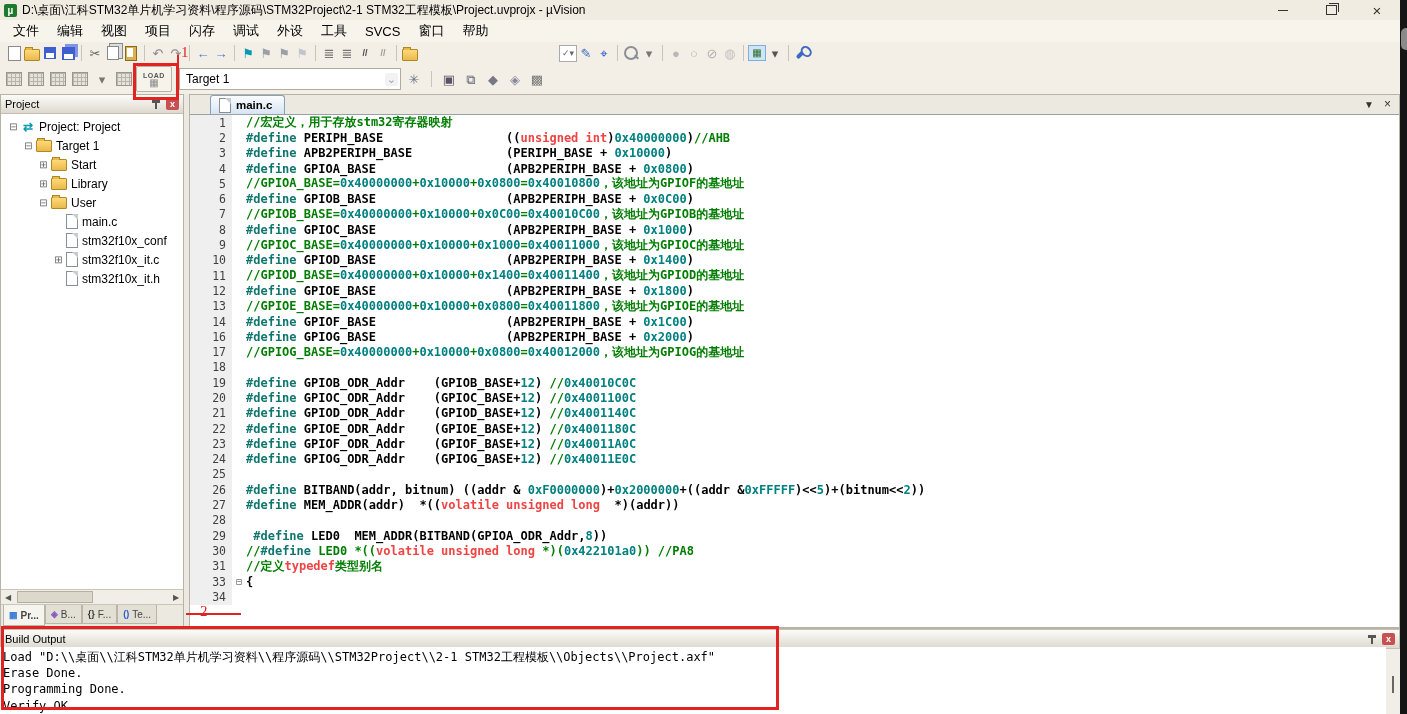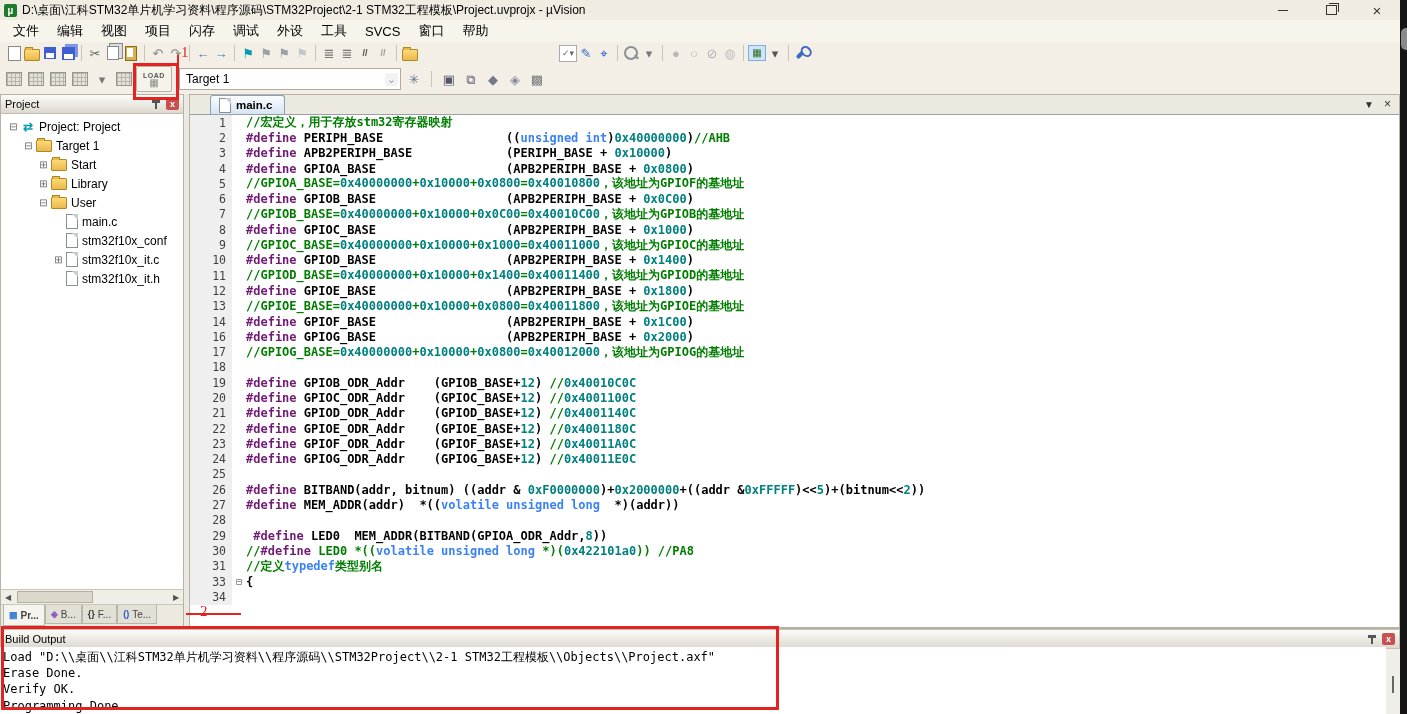--- a/index.html
+++ b/index.html
@@ -96,21 +96,21 @@
            border-radius:3px 3px 0 0;padding:1px 12px 1px 8px;display:flex;align-items:center;gap:5px;
            font-size:11.5px;font-weight:bold;height:16px;}
   .etab-right{position:absolute;right:8px;top:2px;display:flex;gap:10px;font-size:10px;color:#333;align-items:center;}
   .ebody{flex:1;overflow:hidden;background:#fff;}
   .cl{height:15.3px;display:flex;align-items:center;font-family:"DejaVu Sans Mono","Liberation Mono",monospace;
       font-size:12px;font-weight:bold;white-space:pre;}
   .ln{width:36px;text-align:right;padding-right:6px;color:#3f3f3f;background:#efefef;flex:none;height:100%;
       display:flex;align-items:center;justify-content:flex-end;font-weight:normal;font-size:11.5px;}
   .fold{width:14px;flex:none;text-align:center;color:#777;font-size:10px;font-weight:normal;}
   .ct{margin:0;padding:0;}
-  .ct .p{color:#000}.ct .d{color:#701a75}.ct .k{color:#3b82f6}.ct .n{color:#008080}.ct .c{color:#007d00}
+  .ct .p{color:#000}.ct .d{color:#0f766e}.ct .k{color:#ef4444}.ct .n{color:#008080}.ct .c{color:#007d00}
   
   .build{position:absolute;left:0;top:628px;width:1400px;height:86px;background:#f0eee6;border-top:1px solid #b6b2a6;}
   .build .panel-head{border:1px solid #c3bfb3;}
   .build-content{position:absolute;left:0;top:18px;width:1386px;height:68px;background:#fff;
                  font-family:"DejaVu Sans Mono","Liberation Mono",monospace;font-size:12px;padding:2px 0 0 3px;
                  box-sizing:border-box;overflow:hidden;}
   .bo-line{height:16.5px;white-space:pre;}
   .build-scroll{position:absolute;right:2px;top:20px;width:12px;height:64px;background:#f0eee6;}
   .caret-mark{position:absolute;left:1392px;top:676px;width:2px;height:17px;background:#666;}
   
@@ -396,22 +396,22 @@
   <div class="build">
     <div class="panel-head">
       <span>Build Output</span>
       <span class="ph-sp"></span>
       <span class="ic-pin"></span>
       <span class="ic-xred">x</span>
     </div>
     <div class="build-content" id="build-lines">
         <div class="bo-line">Load "D:\\桌面\\江科STM32单片机学习资料\\程序源码\\STM32Project\\2-1 STM32工程模板\\Objects\\Project.axf"</div>
         <div class="bo-line">Erase Done.</div>
+        <div class="bo-line">Programming Done.</div>
         <div class="bo-line">Verify OK.</div>
-        <div class="bo-line">Programming Done.</div>
       </div>
     <div class="build-scroll"></div>
   </div>
   <div class="caret-mark"></div>
 
   <div class="rstrip"></div>
   <div class="rblob"></div>
 
   <div class="anno anno-box" style="left:133px;top:63px;width:46px;height:37px;"></div>
   <div class="anno anno-line" style="left:177px;top:55px;width:2px;height:9px;"></div>

